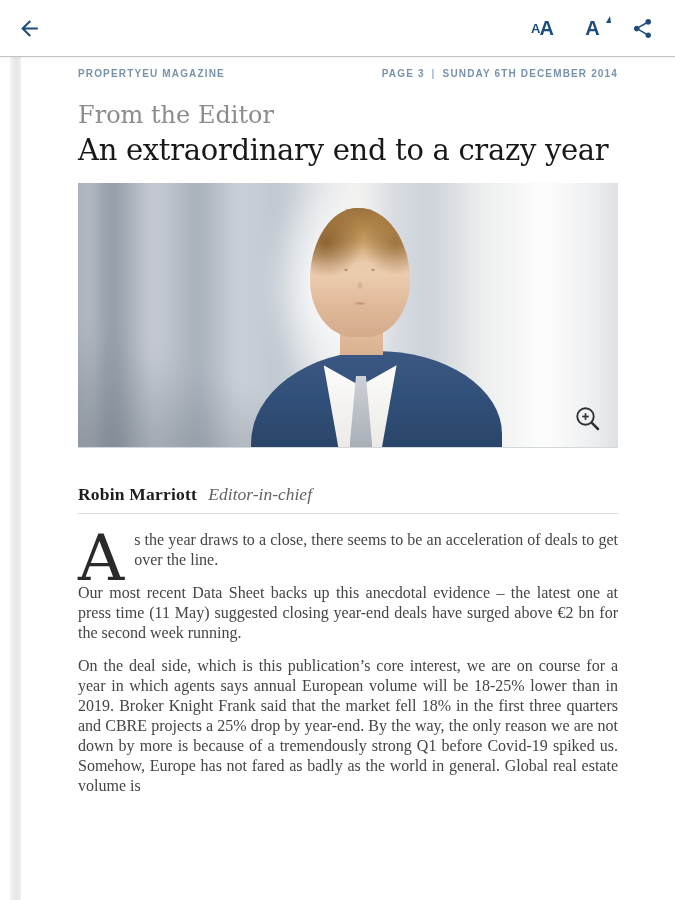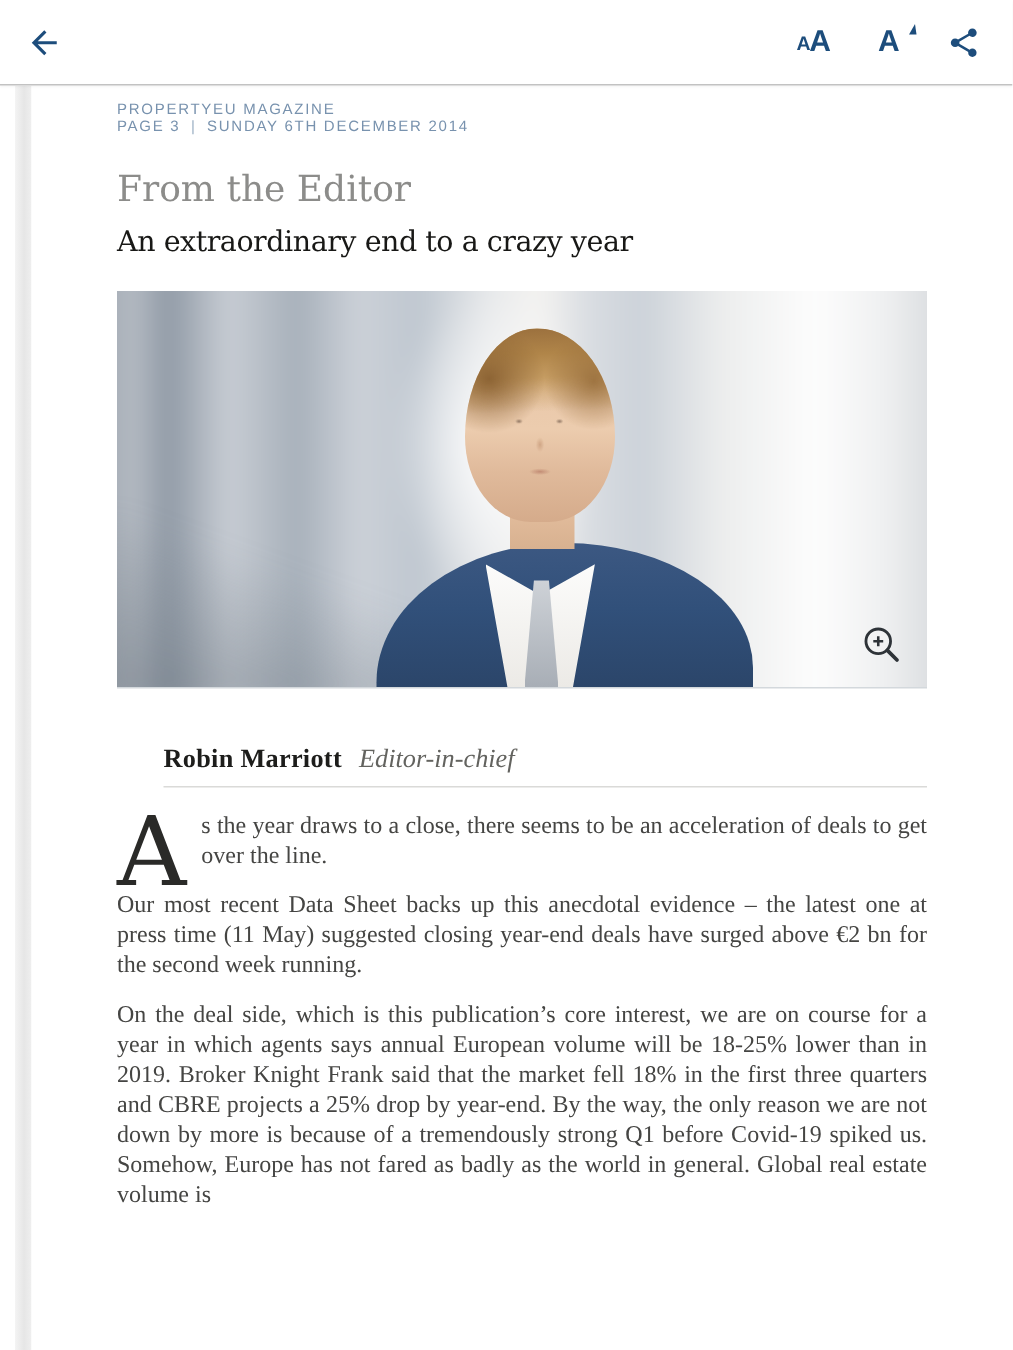--- a/index.html
+++ b/index.html
@@ -42,36 +42,35 @@
     position:absolute; left:10px; top:0; bottom:0; width:11px;
     background:linear-gradient(90deg,#f4f4f4 0%,#e6e6e6 55%,#efefef 100%);
   }
   .page {
     position:absolute; left:21px; right:0; top:0; bottom:0;
     background:#ffffff; padding:11px 57px 0 57px; overflow:hidden;
   }
 
   .page-header {
     display:flex; justify-content:space-between; align-items:baseline;
-    font-size:10px; font-weight:400; letter-spacing:1.15px;
+    font-size:10px; font-weight:700; letter-spacing:1.15px;
     color:#7892ae;
-    flex-direction:column;
   }
   .page-header .right { display:flex; align-items:center; }
   .page-header .sep { margin:0 7px; color:#9cb0c5; }
 
   .kicker {
     margin-top:24px;
     font-family:"DejaVu Serif", serif;
     font-size:24px; line-height:24px; color:#8c8c8a;
   }
   .title {
     margin-top:5px;
     font-family:"DejaVu Serif", serif;
-    font-size:19px; line-height:36px; letter-spacing:-0.3px;
+    font-size:29px; line-height:36px; letter-spacing:-0.3px;
     color:#181816;
   }
 
   
   .photo {
     margin-top:15px; position:relative;
     width:540px; height:264px; overflow:hidden;
     background:#cdd2d8;
     box-shadow:0 1px 0 #d3d8dc;
   }
@@ -134,21 +133,21 @@
     position:absolute; right:14px; bottom:12px;
     width:32px; height:32px; border:none; background:none; padding:0; cursor:pointer;
     display:flex; align-items:center; justify-content:center;
   }
 
   
   .byline {
     margin-top:37px; padding-bottom:8px;
     border-bottom:1px solid #dadad8;
     font-family:"Liberation Serif", serif;
-    font-size:17.5px; line-height:21px;margin-left:31px;
+    font-size:17.5px; line-height:21px;
   }
   .byline .name { font-weight:700; color:#1d1d1b; letter-spacing:0.2px; }
   .byline .role { font-style:italic; color:#63635f; margin-left:7px; }
 
   .body-text {
     margin-top:16px;
     font-family:"Liberation Serif", serif;
     font-size:16px; line-height:20px; color:#454543;
     text-align:justify;
   }

